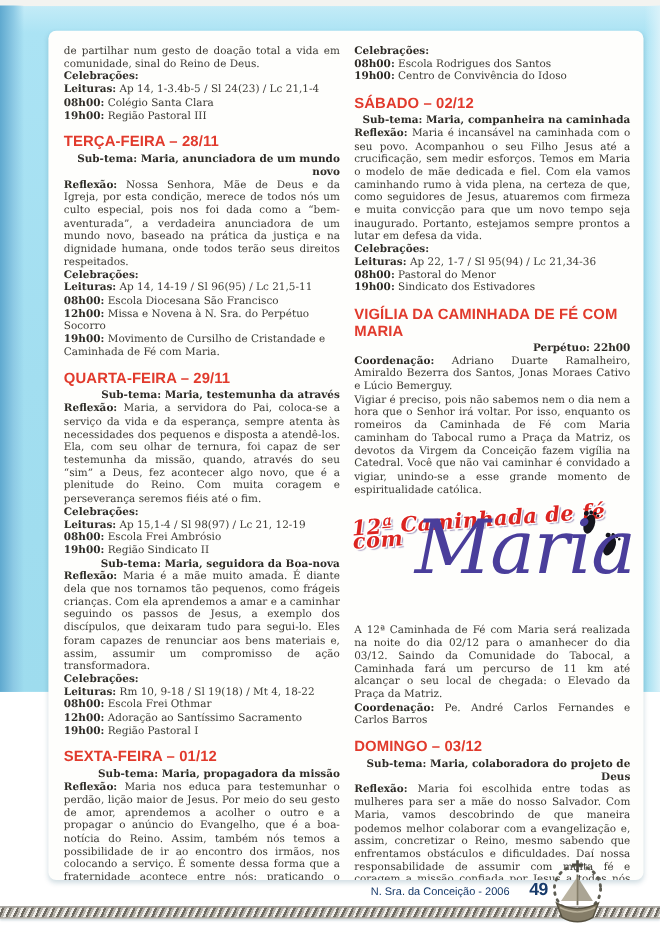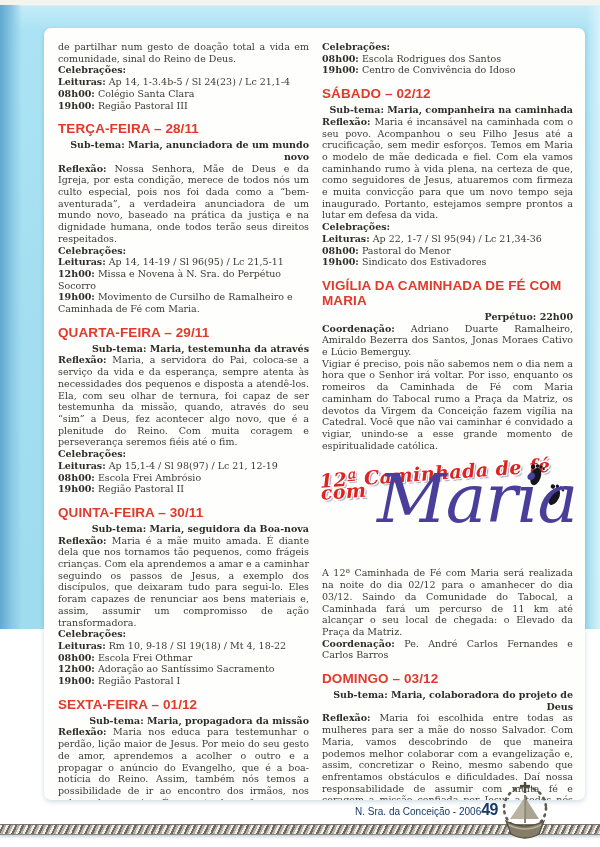--- a/index.html
+++ b/index.html
@@ -28,21 +28,21 @@
     font-family:"DejaVu Serif",serif;font-style:italic;font-weight:bold;font-size:19px;
     color:#dc2420;letter-spacing:.5px;
     text-shadow:-1px -1px 0 #fff,1px -1px 0 #fff,-1px 1px 0 #fff,1px 1px 0 #fff,2px 2px 1px rgba(60,40,120,.45);}
   .logo-line2{position:absolute;left:55px;top:10px;font-family:"DejaVu Serif",serif;
     font-style:italic;font-size:68px;color:#4a3e9b;line-height:60px;letter-spacing:-1px;}
   .footprints{position:absolute;right:4px;top:4px;}
   
   .rope{position:absolute;left:0;top:824px;width:600px;height:9px;
     background:repeating-linear-gradient(115deg,#efede8 0 2px,#6e6a62 2px 4px,#b4b0a8 4px 6px);
     border-top:1px solid #77736b;border-bottom:1px solid #8d897f;box-shadow:0 2px 2px rgba(0,60,90,.2);}
-  .footer{position:absolute;top:801px;right:102px;display:flex;align-items:baseline;gap:0;
+  .footer{position:absolute;top:801px;right:102px;display:flex;align-items:baseline;gap:18px;
     font-family:"Liberation Sans",sans-serif;color:#173a6a;}
   .footer .credit{font-size:10px;}
   .footer .pagenum{font-size:16px;font-weight:bold;letter-spacing:-.5px;}
   .seal{position:absolute;left:496px;top:781px;}
 </style>
 </head>
 <body>
 
 <div class="page">
   <div class="left-strip"></div>
@@ -53,30 +53,30 @@
         <p class="para">de partilhar num gesto de doação total a vida em comunidade, sinal do Reino de Deus.</p>
         <p class="boldline">Celebrações:</p>
         <p class="sched"><b>Leituras:</b> <span>Ap 14, 1-3.4b-5 / Sl 24(23) / Lc 21,1-4</span></p>
         <p class="sched"><b>08h00:</b> <span>Colégio Santa Clara</span></p>
         <p class="sched"><b>19h00:</b> <span>Região Pastoral III</span></p>
         <h3 class="h">TERÇA-FEIRA – 28/11</h3>
         <p class="sub"><b>Sub-tema:</b> <span>Maria, anunciadora de um mundo novo</span></p>
         <p class="labelpara"><b>Reflexão:</b> <span>Nossa Senhora, Mãe de Deus e da Igreja, por esta condição, merece de todos nós um culto especial, pois nos foi dada como a “bem-aventurada”, a verdadeira anunciadora de um mundo novo, baseado na prática da justiça e na dignidade humana, onde todos terão seus direitos respeitados.</span></p>
         <p class="boldline">Celebrações:</p>
         <p class="sched"><b>Leituras:</b> <span>Ap 14, 14-19 / Sl 96(95) / Lc 21,5-11</span></p>
+        <p class="sched"><b>08h00:</b> <span>Escola Diocesana São Francisco</span></p>
         <p class="sched"><b>12h00:</b> <span>Missa e Novena à N. Sra. do Perpétuo Socorro</span></p>
-        <p class="sched"><b>19h00:</b> <span>Movimento de Cursilho de Ramalheiro e Caminhada de Fé com Maria.</span></p>
+        <p class="sched"><b>19h00:</b> <span>Movimento de Cursilho de Cristandade e Caminhada de Fé com Maria.</span></p>
         <h3 class="h">QUARTA-FEIRA – 29/11</h3>
         <p class="sub"><b>Sub-tema:</b> <span>Maria, testemunha da através</span></p>
         <p class="labelpara"><b>Reflexão:</b> <span>Maria, a servidora do Pai, coloca-se a serviço da vida e da esperança, sempre atenta às necessidades dos pequenos e disposta a atendê-los. Ela, com seu olhar de ternura, foi capaz de ser testemunha da missão, quando, através do seu “sim” a Deus, fez acontecer algo novo, que é a plenitude do Reino. Com muita coragem e perseverança seremos fiéis até o fim.</span></p>
         <p class="boldline">Celebrações:</p>
         <p class="sched"><b>Leituras:</b> <span>Ap 15,1-4 / Sl 98(97) / Lc 21, 12-19</span></p>
         <p class="sched"><b>08h00:</b> <span>Escola Frei Ambrósio</span></p>
-        <p class="sched"><b>19h00:</b> <span>Região Pastoral II</span></p>
-        <h3 class="h">QUINTA-FEIRA – 30/11</h3>
+        <p class="sched"><b>19h00:</b> <span>Região Sindicato II</span></p>
         <p class="sub"><b>Sub-tema:</b> <span>Maria, seguidora da Boa-nova</span></p>
         <p class="labelpara"><b>Reflexão:</b> <span>Maria é a mãe muito amada. É diante dela que nos tornamos tão pequenos, como frágeis crianças. Com ela aprendemos a amar e a caminhar seguindo os passos de Jesus, a exemplo dos discípulos, que deixaram tudo para segui-lo. Eles foram capazes de renunciar aos bens materiais e, assim, assumir um compromisso de ação transformadora.</span></p>
         <p class="boldline">Celebrações:</p>
         <p class="sched"><b>Leituras:</b> <span>Rm 10, 9-18 / Sl 19(18) / Mt 4, 18-22</span></p>
         <p class="sched"><b>08h00:</b> <span>Escola Frei Othmar</span></p>
         <p class="sched"><b>12h00:</b> <span>Adoração ao Santíssimo Sacramento</span></p>
         <p class="sched"><b>19h00:</b> <span>Região Pastoral I</span></p>
         <h3 class="h">SEXTA-FEIRA – 01/12</h3>
         <p class="sub"><b>Sub-tema:</b> <span>Maria, propagadora da missão</span></p>
         <p class="labelpara"><b>Reflexão:</b> <span>Maria nos educa para testemunhar o perdão, lição maior de Jesus. Por meio do seu gesto de amor, aprendemos a acolher o outro e a propagar o anúncio do Evangelho, que é a boa-notícia do Reino. Assim, também nós temos a possibilidade de ir ao encontro dos irmãos, nos colocando a serviço. É somente dessa forma que a fraternidade acontece entre nós: praticando o Evangelho e sendo verdadeiros seguidores de Jesus.</span></p>

